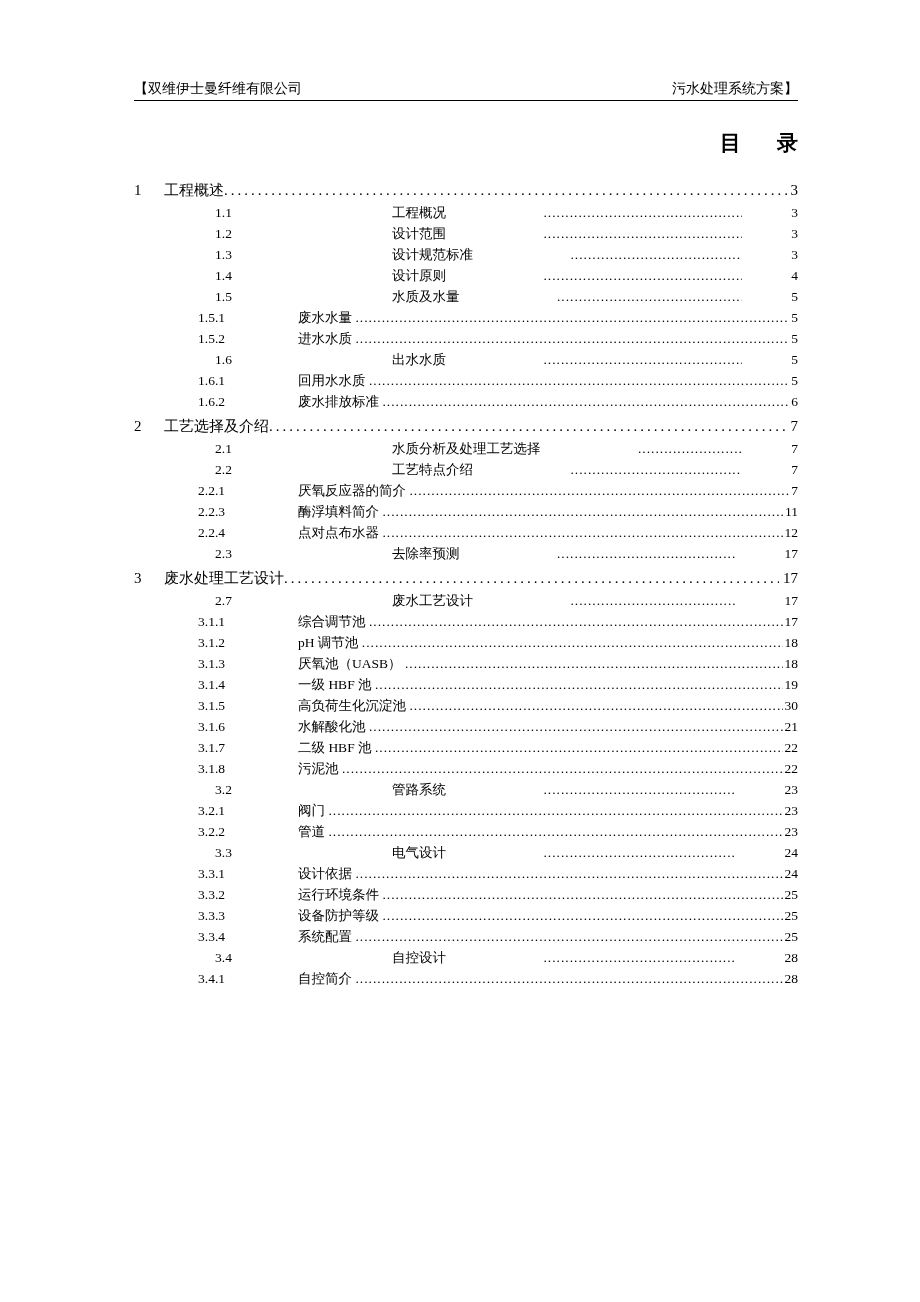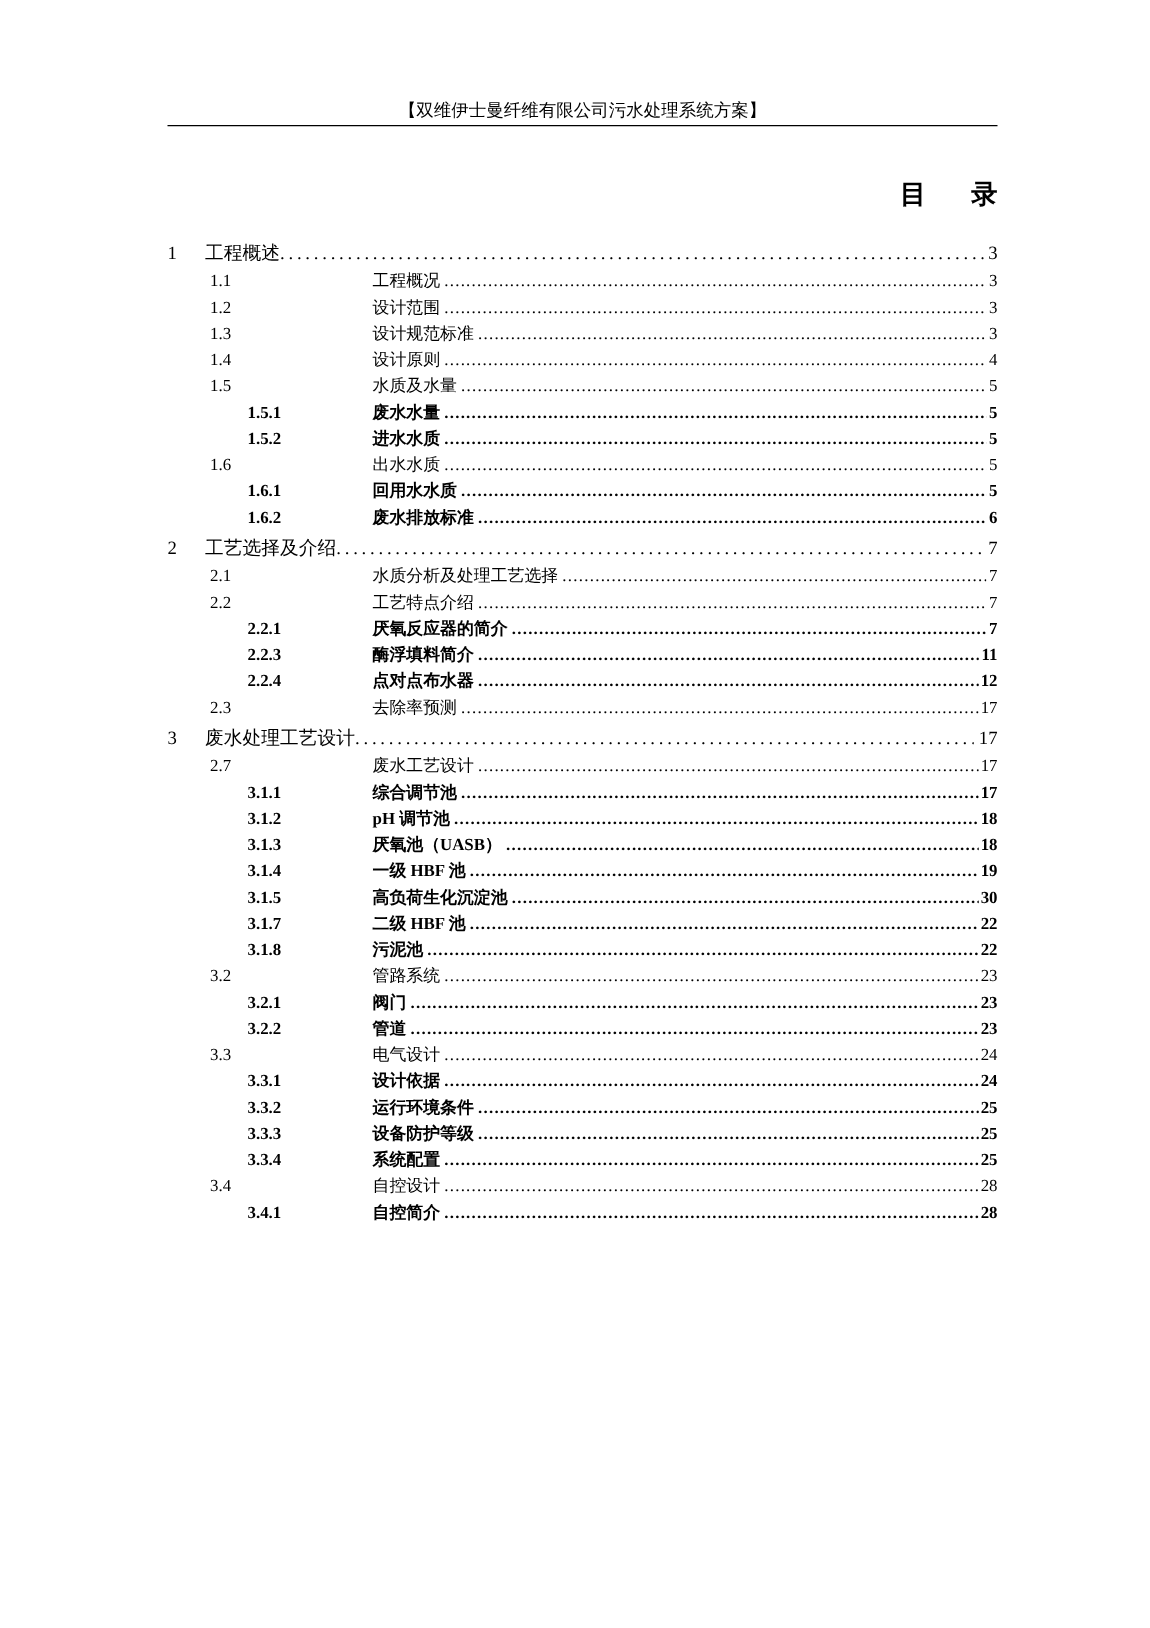--- a/index.html
+++ b/index.html
@@ -10,46 +10,46 @@
     color: #000;
     width: 920px;
   }
   .page {
     padding: 80px 122px 40px 134px;
     box-sizing: border-box;
     width: 920px;
   }
   .header-row {
     display: flex;
-    justify-content: center;
+    justify-content: space-between;
     font-size: 14px;
     border-bottom: 1px solid #000;
     padding-bottom: 2px;
-    margin-bottom: 40px;
+    margin-bottom: 28px;
   }
   .title {
     text-align: right;
     font-size: 21px;
     font-weight: bold;
     letter-spacing: 0px;
     margin-bottom: 24px;
   }
   .title .sp { display:inline-block; width:36px; }
   .toc {
     font-size: 14px;
   }
   .row {
     display: flex;
     align-items: baseline;
     white-space: nowrap;
     overflow: hidden;
   }
   .l1 { margin: 6px 0 4px 0; font-size: 15px; }
-  .l2 { margin: 3px 0; font-size: 13.5px; }
-  .l3 { margin: 3px 0; font-size: 13.5px; font-weight: bold; }
+  .l2 { margin: 3px 0; font-size: 13.5px; gap: 47px; }
+  .l3 { margin: 3px 0; font-size: 13.5px; }
   .num1 { width: 30px; flex-shrink:0; }
   .txt1 { }
   .lead1 { flex: 1; overflow: hidden; letter-spacing: 3px; color:#000; }
   .lead1::after { content: "........................................................................................................................"; }
   .pg1 { padding-left: 4px; font-size:15px; }
   .ind2 { width: 34px; flex-shrink:0; }
   .num2 { width: 130px; flex-shrink:0; }
   .txt2 { }
   .lead2 { flex:1; overflow:hidden; letter-spacing: 1px; color:#000; }
   .lead2::after { content: "............................................................................................................................................................................................"; }
@@ -103,20 +103,21 @@
         <span class="txt1">废水处理工艺设计</span>
         <span class="lead1"></span>
         <span class="pg1">17</span>
       </div>
       <div class="row l2"><span class="ind2"></span><span class="num2">2.7</span><span class="txt2">废水工艺设计</span>&nbsp;<span class="lead2"></span><span class="pg2">17</span></div>
       <div class="row l3"><span class="ind3a"></span><span class="ind3b"></span><span class="num3">3.1.1</span><span class="txt2">综合调节池</span>&nbsp;<span class="lead2"></span><span class="pg2">17</span></div>
       <div class="row l3"><span class="ind3a"></span><span class="ind3b"></span><span class="num3">3.1.2</span><span class="txt2">pH 调节池</span>&nbsp;<span class="lead2"></span><span class="pg2">18</span></div>
       <div class="row l3"><span class="ind3a"></span><span class="ind3b"></span><span class="num3">3.1.3</span><span class="txt2">厌氧池（UASB）</span>&nbsp;<span class="lead2"></span><span class="pg2">18</span></div>
       <div class="row l3"><span class="ind3a"></span><span class="ind3b"></span><span class="num3">3.1.4</span><span class="txt2">一级 HBF 池</span>&nbsp;<span class="lead2"></span><span class="pg2">19</span></div>
       <div class="row l3"><span class="ind3a"></span><span class="ind3b"></span><span class="num3">3.1.5</span><span class="txt2">高负荷生化沉淀池</span>&nbsp;<span class="lead2"></span><span class="pg2">30</span></div>
+      <div class="row l3"><span class="ind3a"></span><span class="ind3b"></span><span class="num3">3.1.6</span><span class="txt2">水解酸化池</span>&nbsp;<span class="lead2"></span><span class="pg2">21</span></div>
       <div class="row l3"><span class="ind3a"></span><span class="ind3b"></span><span class="num3">3.1.7</span><span class="txt2">二级 HBF 池</span>&nbsp;<span class="lead2"></span><span class="pg2">22</span></div>
       <div class="row l3"><span class="ind3a"></span><span class="ind3b"></span><span class="num3">3.1.8</span><span class="txt2">污泥池</span>&nbsp;<span class="lead2"></span><span class="pg2">22</span></div>
       <div class="row l2"><span class="ind2"></span><span class="num2">3.2</span><span class="txt2">管路系统</span>&nbsp;<span class="lead2"></span><span class="pg2">23</span></div>
       <div class="row l3"><span class="ind3a"></span><span class="ind3b"></span><span class="num3">3.2.1</span><span class="txt2">阀门</span>&nbsp;<span class="lead2"></span><span class="pg2">23</span></div>
       <div class="row l3"><span class="ind3a"></span><span class="ind3b"></span><span class="num3">3.2.2</span><span class="txt2">管道</span>&nbsp;<span class="lead2"></span><span class="pg2">23</span></div>
       <div class="row l2"><span class="ind2"></span><span class="num2">3.3</span><span class="txt2">电气设计</span>&nbsp;<span class="lead2"></span><span class="pg2">24</span></div>
       <div class="row l3"><span class="ind3a"></span><span class="ind3b"></span><span class="num3">3.3.1</span><span class="txt2">设计依据</span>&nbsp;<span class="lead2"></span><span class="pg2">24</span></div>
       <div class="row l3"><span class="ind3a"></span><span class="ind3b"></span><span class="num3">3.3.2</span><span class="txt2">运行环境条件</span>&nbsp;<span class="lead2"></span><span class="pg2">25</span></div>
       <div class="row l3"><span class="ind3a"></span><span class="ind3b"></span><span class="num3">3.3.3</span><span class="txt2">设备防护等级</span>&nbsp;<span class="lead2"></span><span class="pg2">25</span></div>
       <div class="row l3"><span class="ind3a"></span><span class="ind3b"></span><span class="num3">3.3.4</span><span class="txt2">系统配置</span>&nbsp;<span class="lead2"></span><span class="pg2">25</span></div>

